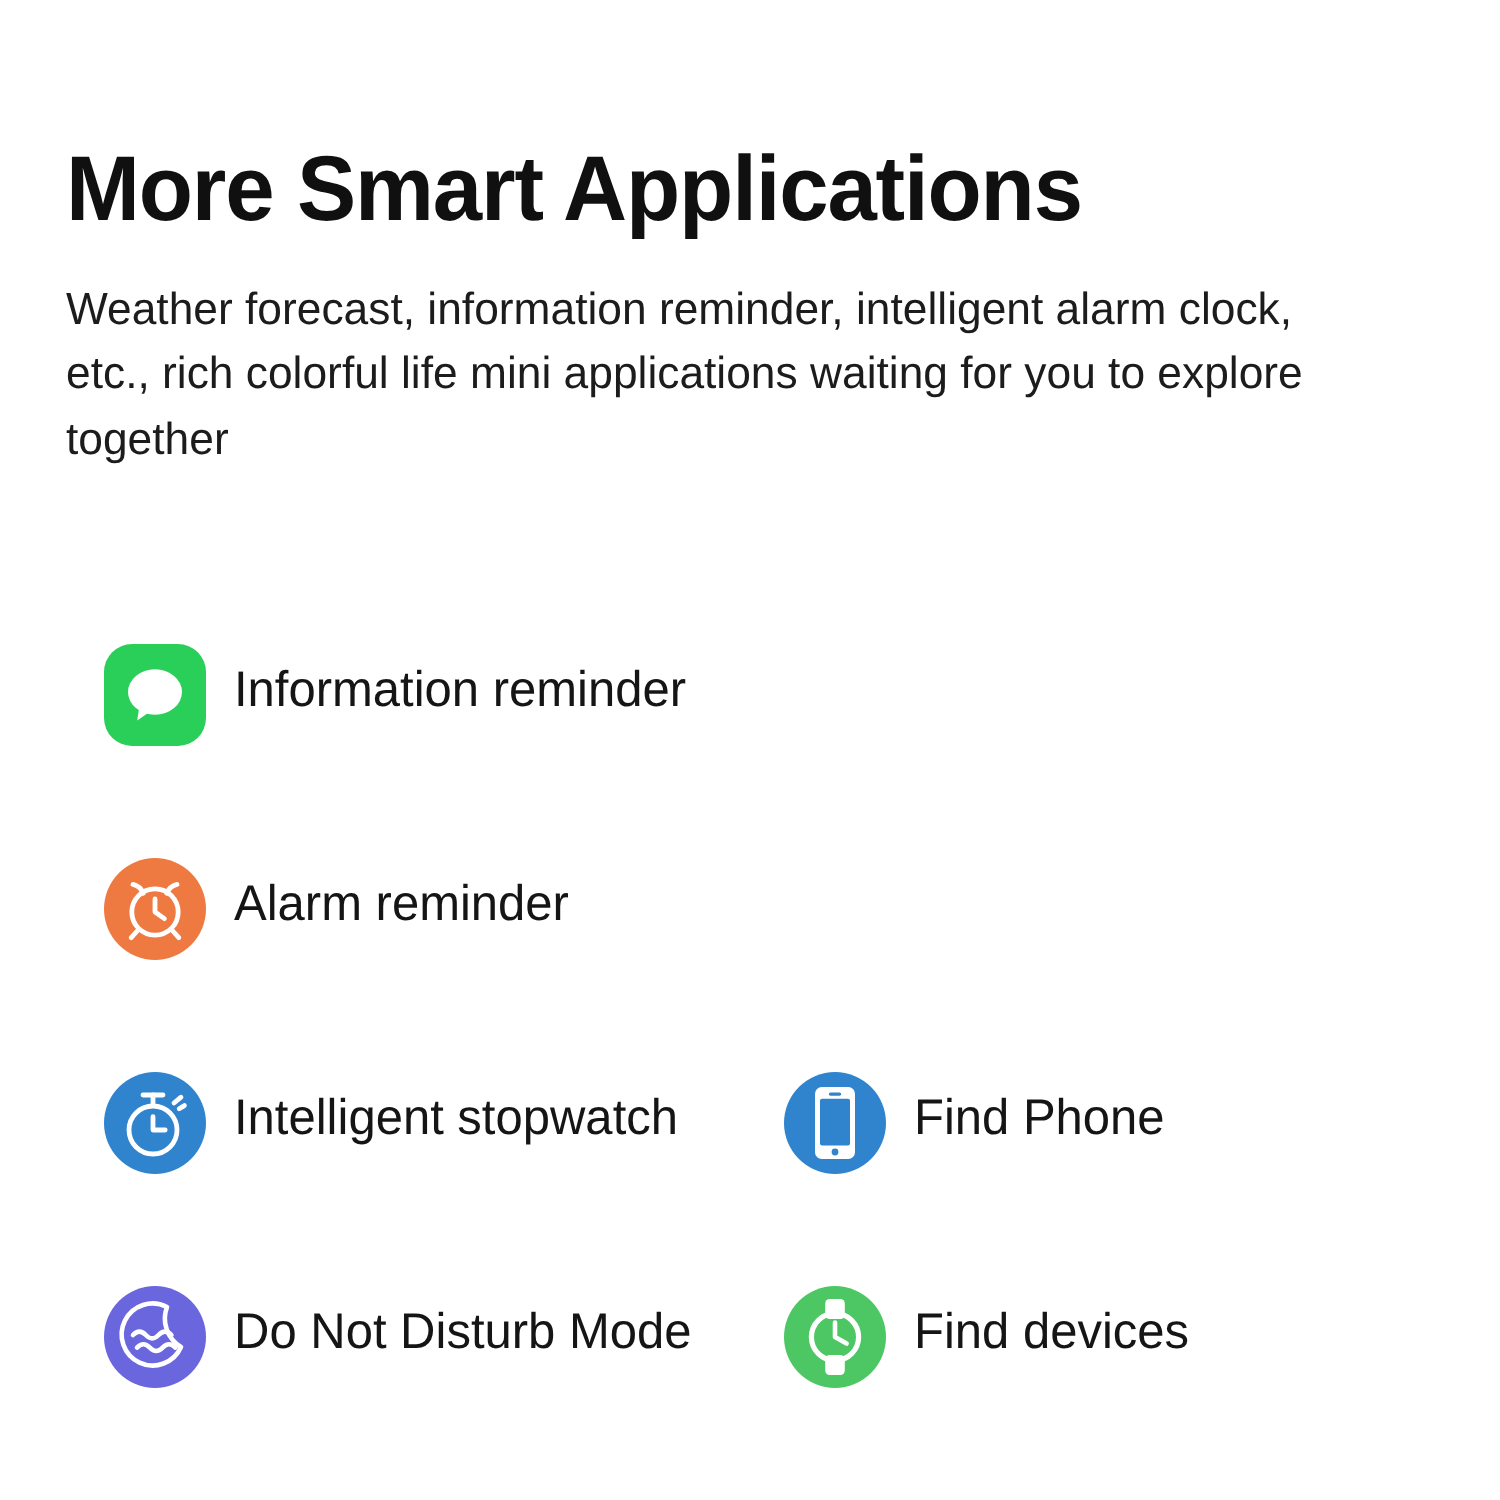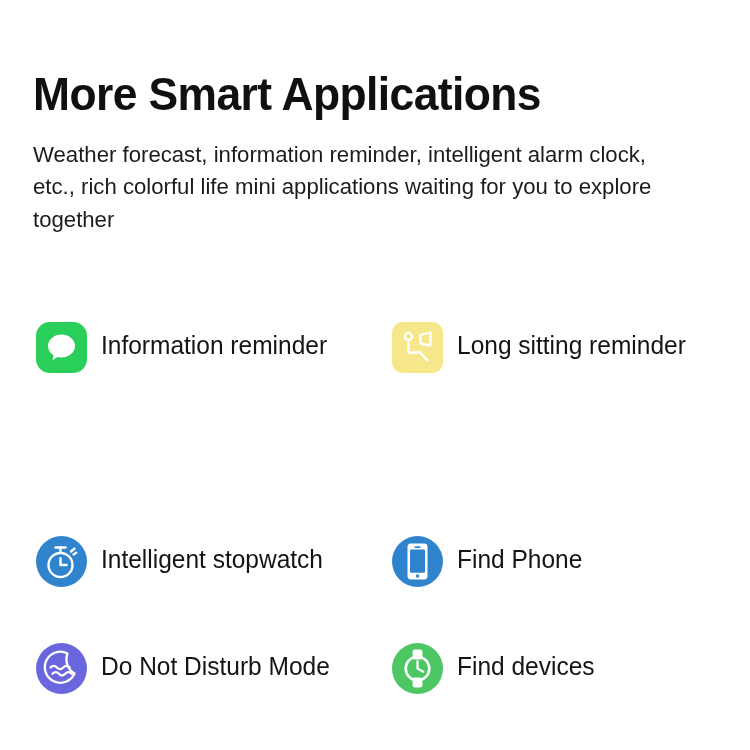--- a/index.html
+++ b/index.html
@@ -63,21 +63,21 @@
     position: relative;
     height: 107px;
   }
   .feature {
     position: absolute;
     top: 0;
     display: flex;
     align-items: flex-start;
     gap: 14px;
   }
-  .feature.col-left  { left: 36px; }
+  .feature.col-left  { left: 52px; }
   .feature.col-right { left: 392px; }
 
   .feature-icon {
     flex: 0 0 auto;
     width: 51px;
     height: 51px;
     position: relative;
   }
   .feature-icon svg {
     display: block;
@@ -113,38 +113,40 @@
         <span class="feature-icon">
           <svg viewBox="0 0 51 51" xmlns="http://www.w3.org/2000/svg">
             <rect x="0" y="0" width="51" height="51" rx="14" ry="14" fill="#2ACF59"></rect>
             <ellipse cx="25.5" cy="24" rx="13.5" ry="11.4" fill="#ffffff"></ellipse>
             <path d="M17.8 30.5 L16.6 38.2 L23.6 33.4 Z" fill="#ffffff"></path>
           </svg>
         </span>
         <span class="feature-label">Information reminder</span>
       </div>
 
-      <div class="feature col-right">
-        <span class="feature-icon">
-          <svg viewBox="0 0 51 51" xmlns="http://www.w3.org/2000/svg">
-            <rect x="0" y="0" width="51" height="51" rx="11" ry="11" fill="#F6E88A"></rect>
-            <g fill="none" stroke="#ffffff" stroke-width="2.3" stroke-linecap="round" stroke-linejoin="round">
-              <circle cx="16.5" cy="14.5" r="3.6"></circle>
-              <path d="M16.5 20.5 L16.5 30.5 L28 30.5"></path>
-              <path d="M28 30.5 L35.5 38.5"></path>
-              <path d="M28.5 13 L38.5 10.5 L38.5 23.5 L28.5 21.5 Z"></path>
+    </div>
+
+    <div class="feature-row">
+
+      <div class="feature col-left">
+        <span class="feature-icon">
+          <svg viewBox="0 0 51 51" xmlns="http://www.w3.org/2000/svg">
+            <circle cx="25.5" cy="25.5" r="25.5" fill="#EE7A42"></circle>
+            <g fill="none" stroke="#ffffff" stroke-width="2.4" stroke-linecap="round" stroke-linejoin="round">
+              <circle cx="25.5" cy="27" r="11.6"></circle>
+              <path d="M14.5 13.2 A7.5 7.5 0 0 1 19.6 17.6"></path>
+              <path d="M36.5 13.2 A7.5 7.5 0 0 0 31.4 17.6"></path>
+              <path d="M25.5 20.5 L25.5 27 L30.2 30.3"></path>
+              <path d="M16.6 36.5 L13.6 39.8"></path>
+              <path d="M34.4 36.5 L37.4 39.8"></path>
             </g>
           </svg>
         </span>
-        <span class="feature-label">Long sitting reminder</span>
-      </div>
-    </div>
-
-    <div class="feature-row">
-
+        <span class="feature-label">Alarm reminder</span>
+      </div>
 
     </div>
 
     <div class="feature-row">
 
       <div class="feature col-left">
         <span class="feature-icon">
           <svg viewBox="0 0 51 51" xmlns="http://www.w3.org/2000/svg">
             <circle cx="25.5" cy="25.5" r="25.5" fill="#2F84CD"></circle>
             <g fill="none" stroke="#ffffff" stroke-width="2.4" stroke-linecap="round" stroke-linejoin="round">

